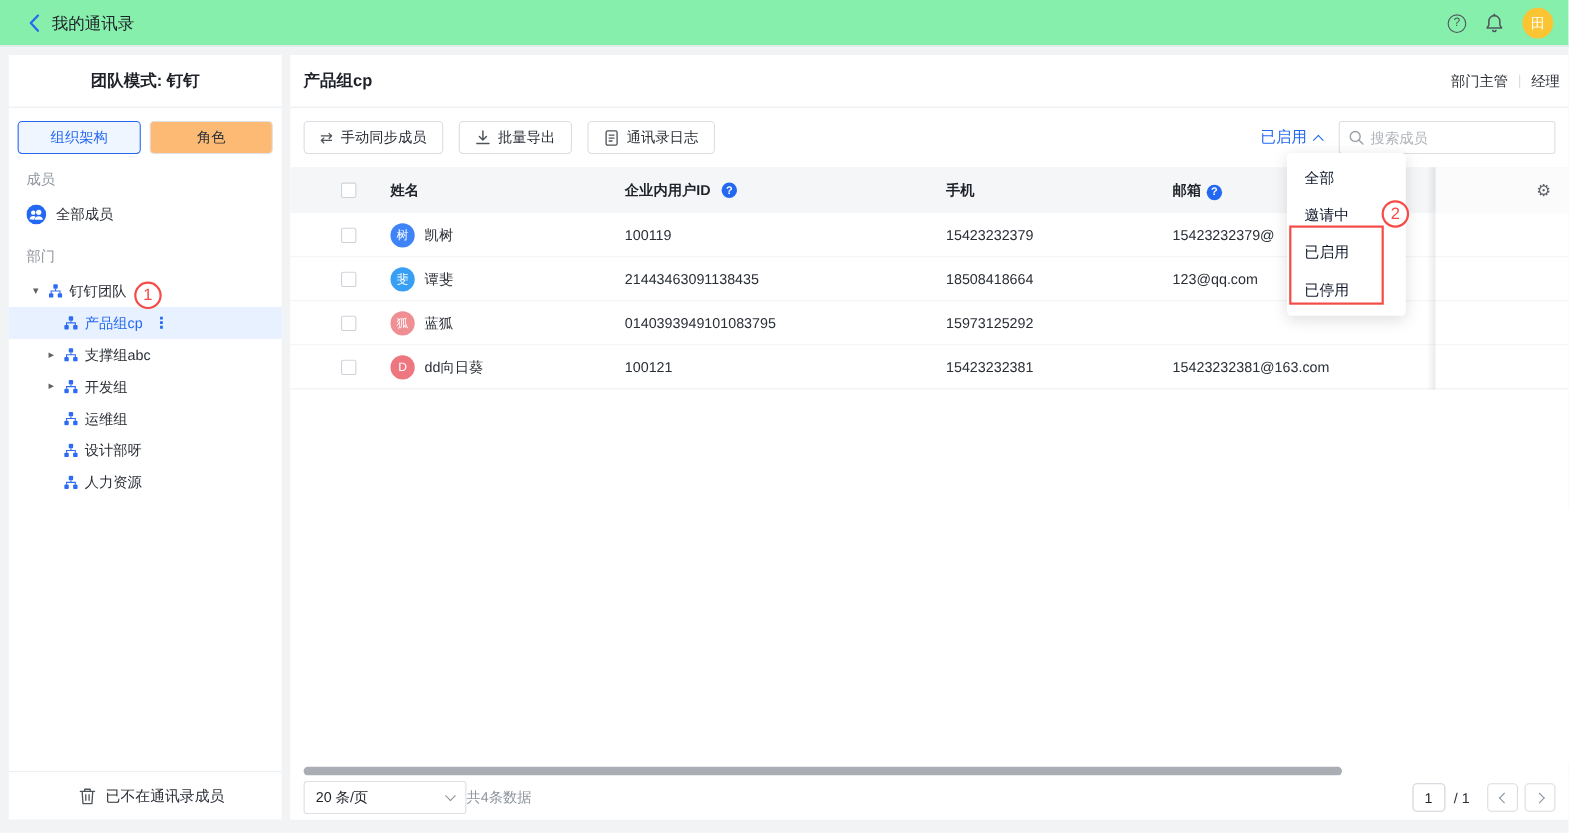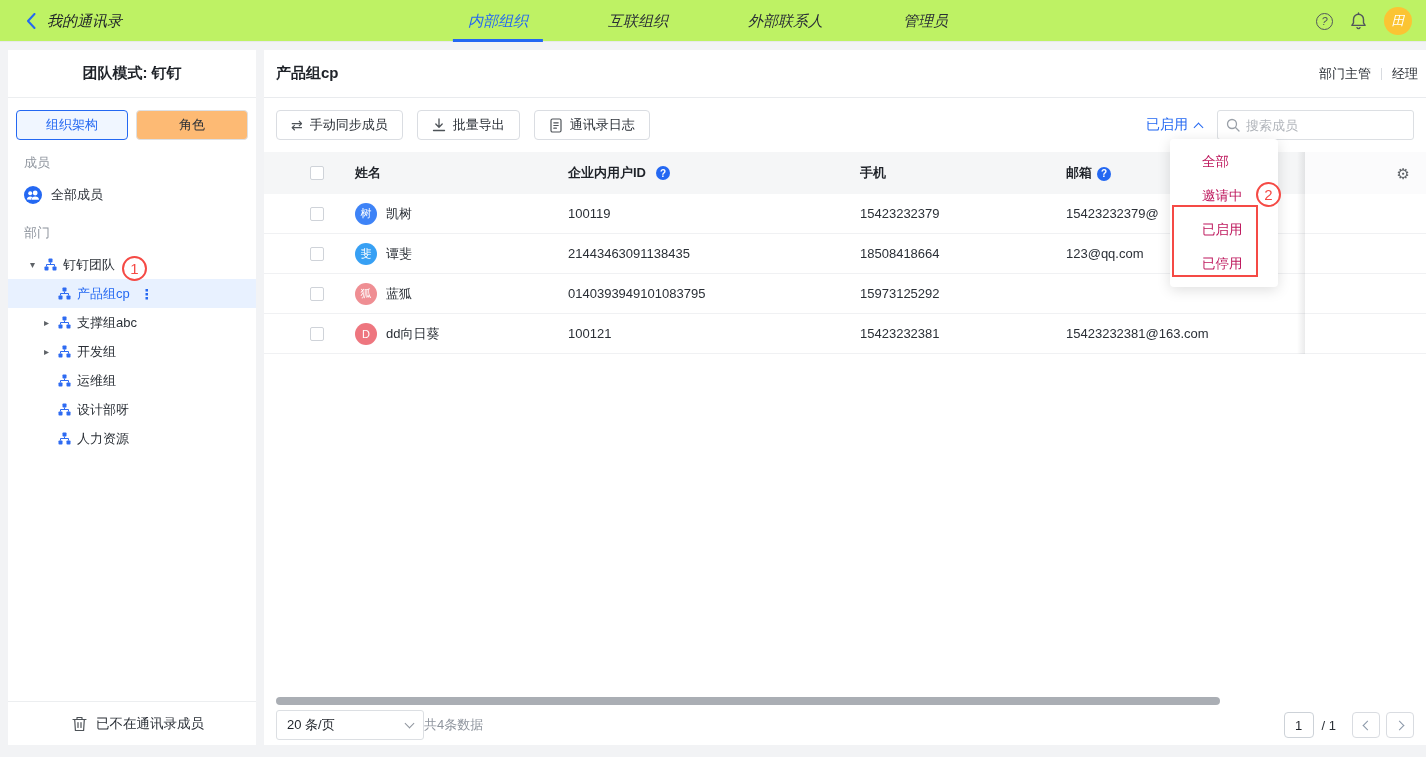--- a/index.html
+++ b/index.html
@@ -4,22 +4,22 @@
 <style>
   * { box-sizing: border-box; margin: 0; padding: 0; }
   html,body { width:1426px; height:757px; }
   body {
     position: relative; overflow: hidden;
     background: #f2f3f5;
     font-family: "Liberation Sans", "DejaVu Sans", sans-serif;
     color: #1f2329;
   }
   
-  .navbar { position:absolute; top:0; left:0; right:0; height:42px; background:#bef264;
-            border-bottom:1px solid #e7e9ec; z-index:20;font-style:italic; }
+  .navbar { position:absolute; top:0; left:0; right:0; height:42px; background:#86efac;
+            border-bottom:1px solid #e7e9ec; z-index:20; }
   .nav-left { position:absolute; left:26px; top:0; height:42px; display:flex; align-items:center; gap:11px; cursor:pointer; }
   .nav-title { font-size:15px; color:#1f2329; }
   .nav-tabs { position:absolute; left:50%; transform:translateX(-51%); top:0; height:42px; display:flex; gap:50px; }
   .tab { height:42px; display:flex; align-items:center; font-size:15px; color:#2a2f36; position:relative; padding:0 15px; cursor:pointer; }
   .tab.active { color:#2468f2; }
   .tab.active::after { content:""; position:absolute; left:0; right:0; bottom:0; height:3px; background:#2468f2; }
   .nav-right { position:absolute; right:14px; top:0; height:42px; display:flex; align-items:center; gap:17px; }
   .icon-help { width:17px; height:17px; border:1.3px solid #51565c; border-radius:50%; display:flex;
                align-items:center; justify-content:center; font-size:11px; color:#51565c; cursor:pointer; }
   .nav-avatar { width:28px; height:28px; border-radius:50%; background:#fbc433; color:#fff;
@@ -82,21 +82,21 @@
   .avatar { width:22px; height:22px; border-radius:50%; color:#fff; font-size:11px;
             display:flex; align-items:center; justify-content:center; flex:none; }
   .help { width:14px; height:14px; border-radius:50%; background:#2468f2; color:#fff; font-size:10px; font-weight:bold;
           display:inline-flex; align-items:center; justify-content:center; cursor:pointer; }
   .gear { font-size:15px; color:#5f6368; cursor:pointer; line-height:1; }
   .col-shadow { position:absolute; left:1033px; top:0; width:8px; height:202px;
                 background:linear-gradient(to right, rgba(31,35,41,0), rgba(31,35,41,0.09)); pointer-events:none; }
   
   .dropdown { position:absolute; left:906px; top:89px; width:108px; background:#fff; border-radius:4px;
               box-shadow:0 3px 14px rgba(0,0,0,0.13); padding:6px 0; z-index:25; }
-  .dd-item { height:34px; line-height:34px; padding-left:32px; font-size:13.5px; color:#be185d; cursor:pointer; }
+  .dd-item { height:34px; line-height:34px; padding-left:16px; font-size:13.5px; color:#0f172a; cursor:pointer; }
   
   .hscroll { position:absolute; left:12px; bottom:40px; width:944px; height:8px; border-radius:4px; background:#aaaeb4; cursor:grab; }
   .main-footer { position:absolute; left:0; right:0; bottom:0; height:40px; display:flex; align-items:center; padding:0 12px; background:#fff; }
   .page-size { width:148px; height:30px; border:1px solid #dcdfe3; border-radius:3px; display:flex; align-items:center;
                justify-content:space-between; padding:0 10px; font-size:13px; color:#1f2329; cursor:pointer; }
   .total-text { font-size:13px; color:#8f959e; }
   .page-input { width:30px; height:26px; border:1px solid #cdd2d8; border-radius:4px; text-align:center;
                 font-size:13px; color:#1f2329; outline:none; font-family:inherit; }
   .page-count { margin:0 10px 0 8px; font-size:13px; color:#2a2f36; }
   .pg-btn { width:28px; height:26px; border:1px solid #d9dce1; border-radius:4px; background:#fff; display:flex;
@@ -113,26 +113,20 @@
 
 <div class="navbar">
   <div class="nav-left">
     <span style="display:inline-flex;">
       <svg width="10" height="16" viewBox="0 0 10 16">
           <path d="M8.5 1 2 8l6.5 7" stroke="#2468f2" stroke-width="2" fill="none" stroke-linecap="round" stroke-linejoin="round"></path>
         </svg>
     </span>
     <span class="nav-title">我的通讯录</span>
   </div>
-  <div class="nav-tabs">
-      <div class="tab active">内部组织</div>
-      <div class="tab">互联组织</div>
-      <div class="tab">外部联系人</div>
-      <div class="tab">管理员</div>
-    </div>
   <div class="nav-right">
     <span class="icon-help">?</span>
     <span style="display:inline-flex;cursor:pointer;">
       <svg width="17" height="18" viewBox="0 0 17 18">
           <path d="M8.5 2.2a5 5 0 0 1 5 5v3.6l1.6 2.6H1.9l1.6-2.6V7.2a5 5 0 0 1 5-5z" fill="none" stroke="#51565c" stroke-width="1.4" stroke-linejoin="round"></path>
           <path d="M7 15.6a1.6 1.6 0 0 0 3 0" fill="none" stroke="#51565c" stroke-width="1.4" stroke-linecap="round"></path>
           <path d="M8.5 2.2V1" stroke="#51565c" stroke-width="1.4" stroke-linecap="round"></path>
         </svg>
     </span>
     <span class="nav-avatar">田</span>

